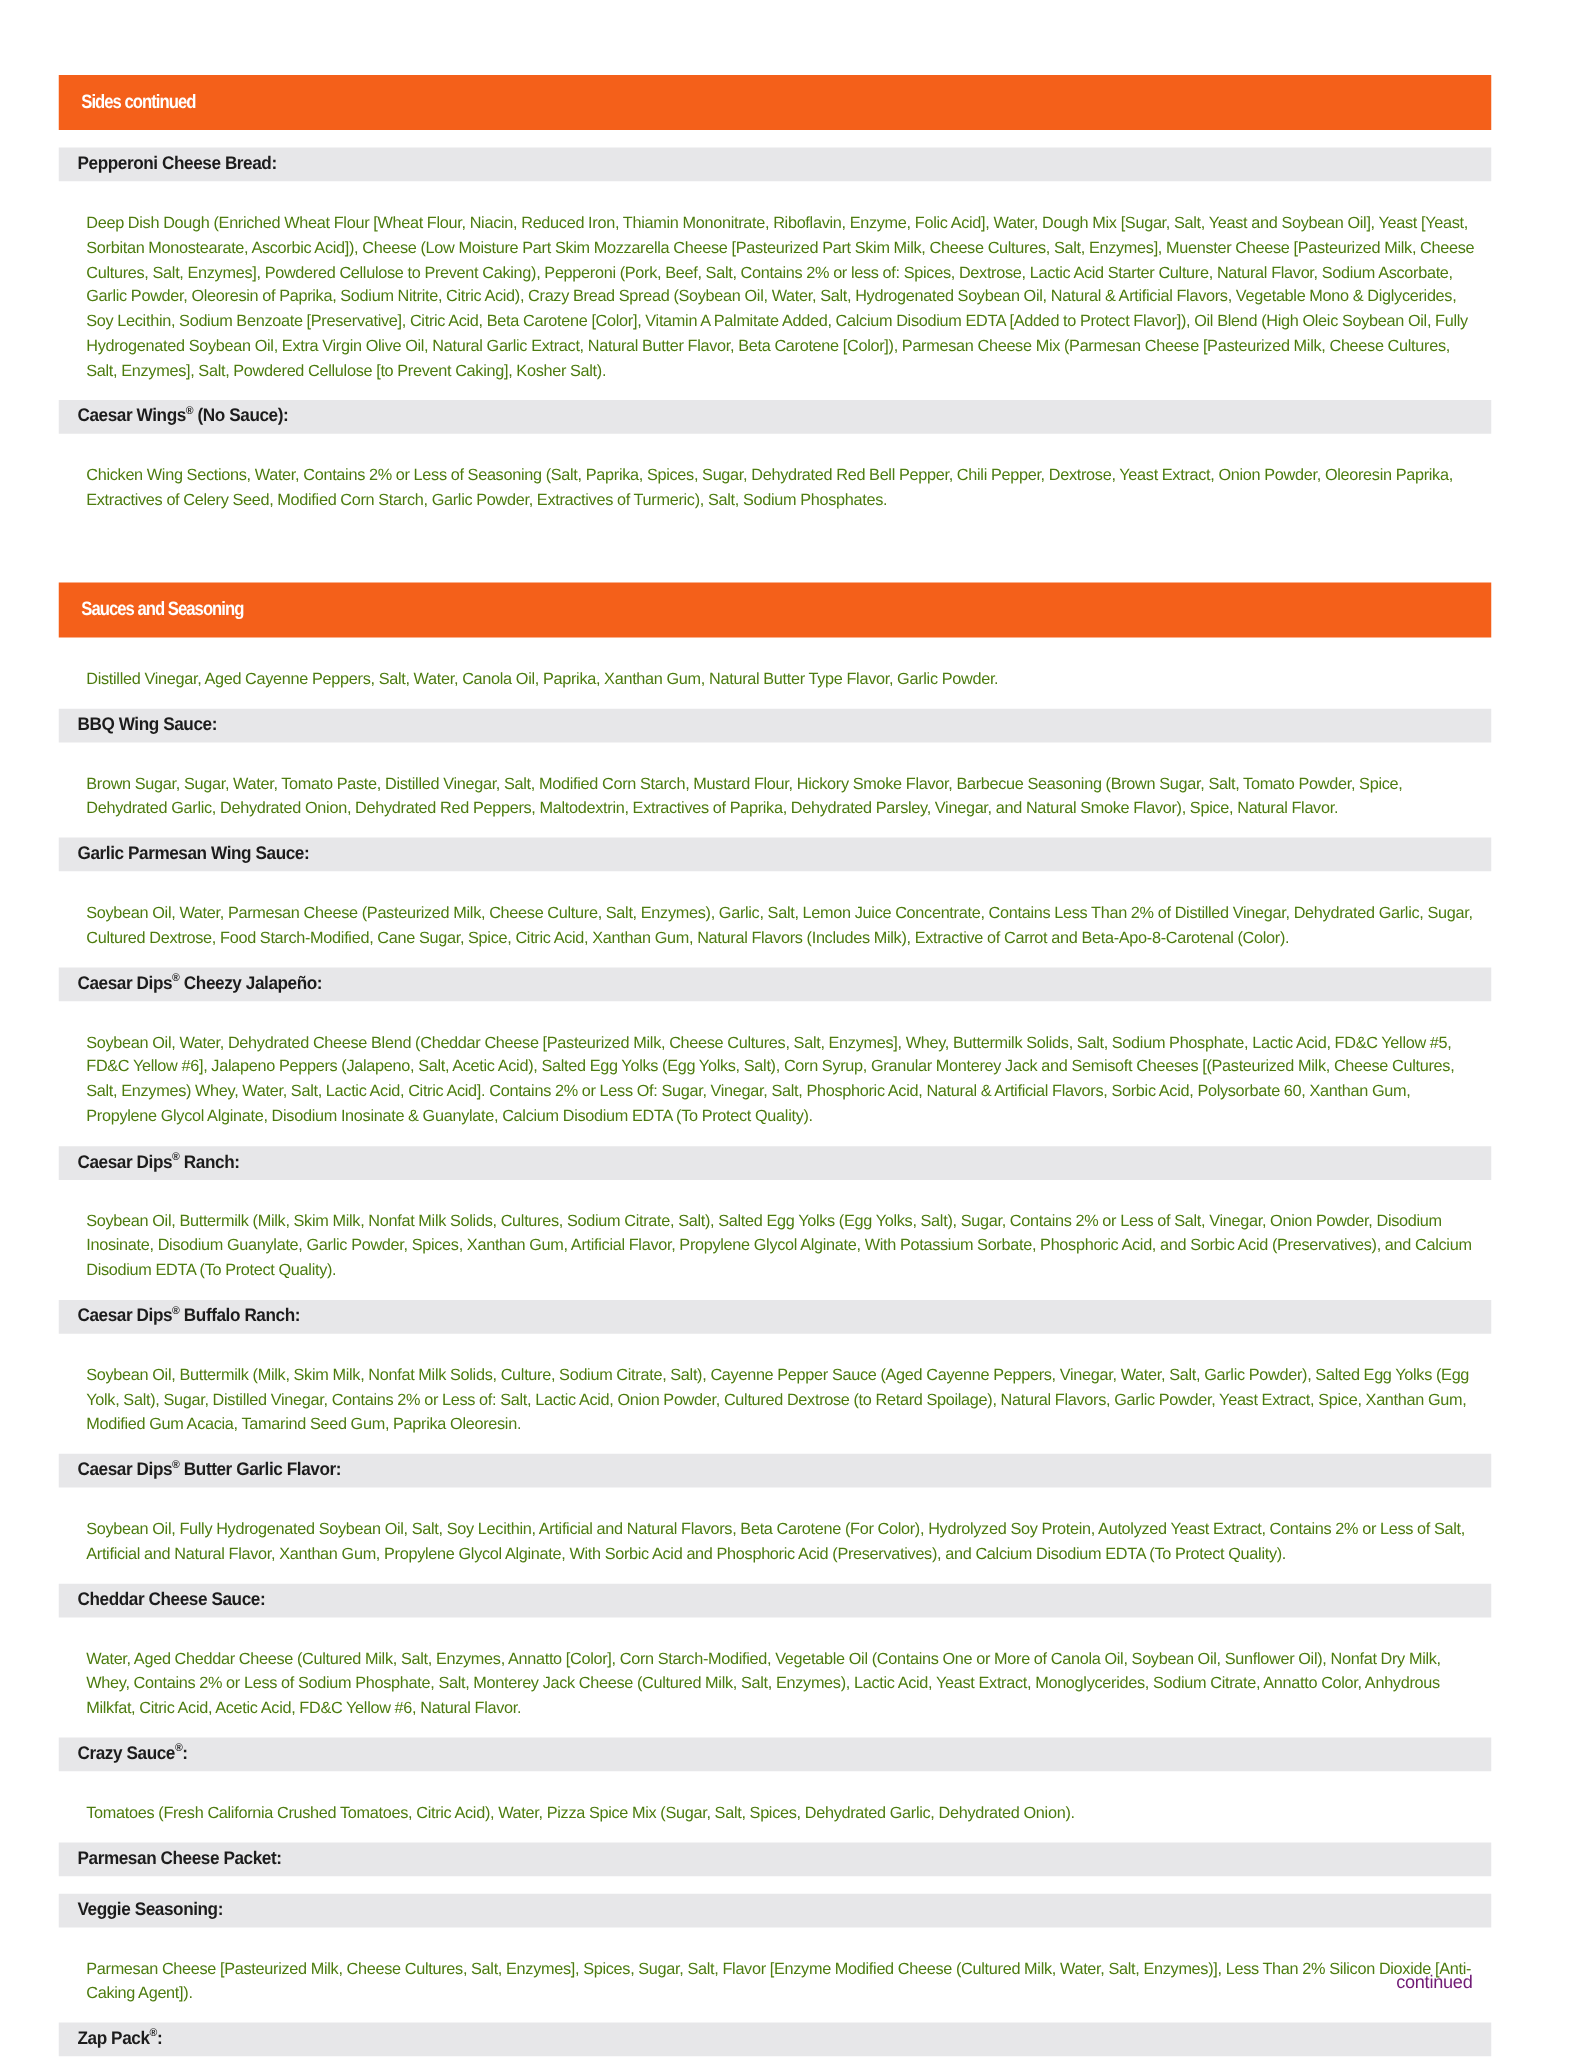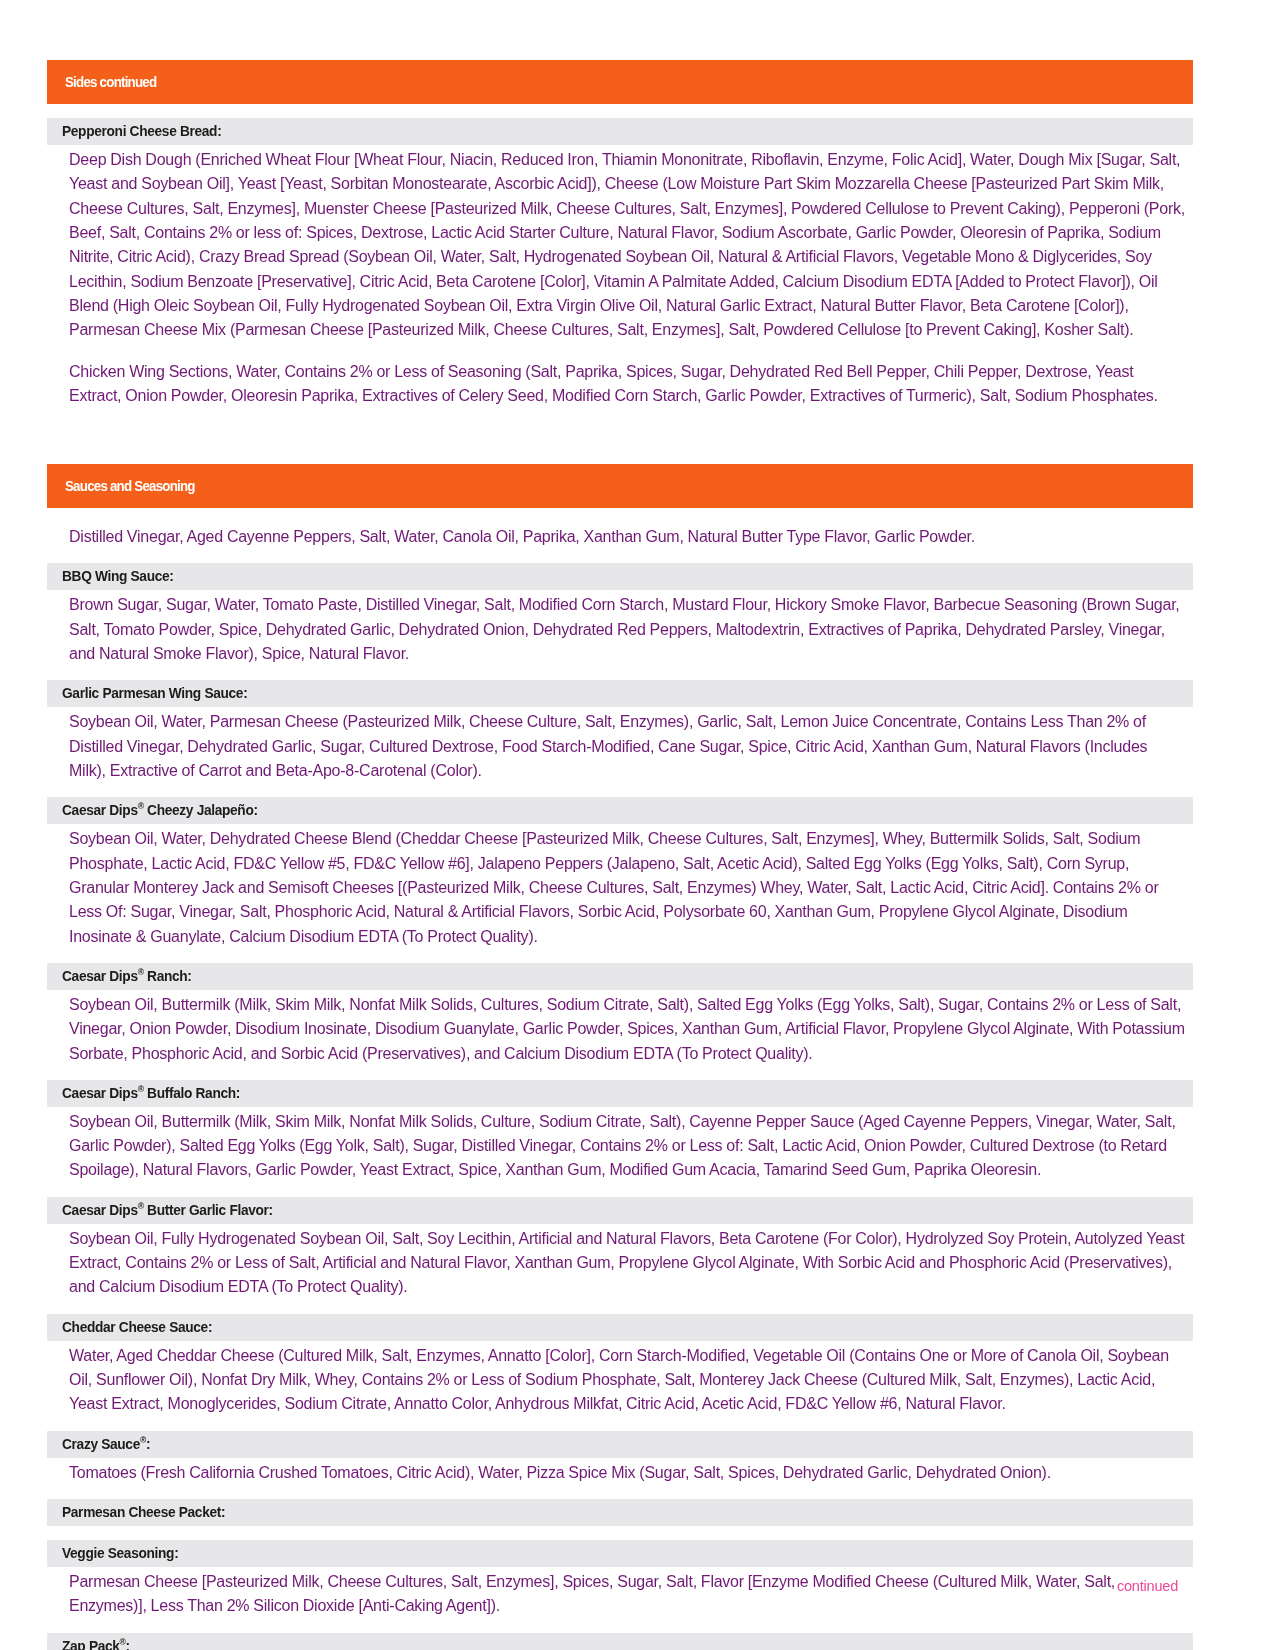--- a/index.html
+++ b/index.html
@@ -59,58 +59,60 @@
     transform-origin: left center;
     display: inline-block;
     white-space: nowrap;
   }
   .item-name sup {
     font-size: 9px;
     vertical-align: super;
     line-height: 0;
   }
   .item-ingredients {
-    font-size: 16px;
+    font-size: 13px;
     line-height: 1.52;
-    color: #701a75;
+    color: #4d7c0f;
     padding: 3px 8px 0 22px;
     letter-spacing: -0.24px;
     text-align: left;
     word-spacing: -0.2px;
+    margin-top: 20px;
   }
   .gap-between-sections {
     height: 56px;
   }
   .top-spacer {
     height: 60px;
   }
   
   .footer {
     position: absolute;
     right: 62px;
     bottom: 56px;
     font-size: 14.5px;
-    color: #ec4899;
+    color: #701a75;
     letter-spacing: -0.2px;
   }
 </style>
 </head>
 <body>
 
 <div class="page">
   <div class="top-spacer"></div>
   <div id="sections-root">
       <div class="section-banner">
         <div class="section-banner-label">Sides continued</div>
       </div>
       <div class="item-block">
         <div class="item-name-bar"><div class="item-name"><span>Pepperoni Cheese Bread:</span></div></div>
         <div class="item-ingredients">Deep Dish Dough (Enriched Wheat Flour [Wheat Flour, Niacin, Reduced Iron, Thiamin Mononitrate, Riboflavin, Enzyme, Folic Acid], Water, Dough Mix [Sugar, Salt, Yeast and Soybean Oil], Yeast [Yeast, Sorbitan Monostearate, Ascorbic Acid]), Cheese (Low Moisture Part Skim Mozzarella Cheese [Pasteurized Part Skim Milk, Cheese Cultures, Salt, Enzymes], Muenster Cheese [Pasteurized Milk, Cheese Cultures, Salt, Enzymes], Powdered Cellulose to Prevent Caking), Pepperoni (Pork, Beef, Salt, Contains 2% or less of: Spices, Dextrose, Lactic Acid Starter Culture, Natural Flavor, Sodium Ascorbate, Garlic Powder, Oleoresin of Paprika, Sodium Nitrite, Citric Acid), Crazy Bread Spread (Soybean Oil, Water, Salt, Hydrogenated Soybean Oil, Natural &amp; Artificial Flavors, Vegetable Mono &amp; Diglycerides, Soy Lecithin, Sodium Benzoate [Preservative], Citric Acid, Beta Carotene [Color], Vitamin A Palmitate Added, Calcium Disodium EDTA [Added to Protect Flavor]), Oil Blend (High Oleic Soybean Oil, Fully Hydrogenated Soybean Oil, Extra Virgin Olive Oil, Natural Garlic Extract, Natural Butter Flavor, Beta Carotene [Color]), Parmesan Cheese Mix (Parmesan Cheese [Pasteurized Milk, Cheese Cultures, Salt, Enzymes], Salt, Powdered Cellulose [to Prevent Caking], Kosher Salt).</div>
       </div>
       <div class="item-block">
+        <div class="item-name-bar"><div class="item-name"><span>Caesar Wings</span><sup>®</sup><span> (No Sauce):</span></div></div>
         <div class="item-ingredients">Chicken Wing Sections, Water, Contains 2% or Less of Seasoning (Salt, Paprika, Spices, Sugar, Dehydrated Red Bell Pepper, Chili Pepper, Dextrose, Yeast Extract, Onion Powder, Oleoresin Paprika, Extractives of Celery Seed, Modified Corn Starch, Garlic Powder, Extractives of Turmeric), Salt, Sodium Phosphates.</div>
       </div>
       <div class="gap-between-sections"></div>
       <div class="section-banner">
         <div class="section-banner-label">Sauces and Seasoning</div>
       </div>
       <div class="item-block">
         <div class="item-ingredients">Distilled Vinegar, Aged Cayenne Peppers, Salt, Water, Canola Oil, Paprika, Xanthan Gum, Natural Butter Type Flavor, Garlic Powder.</div>
       </div>
       <div class="item-block">

